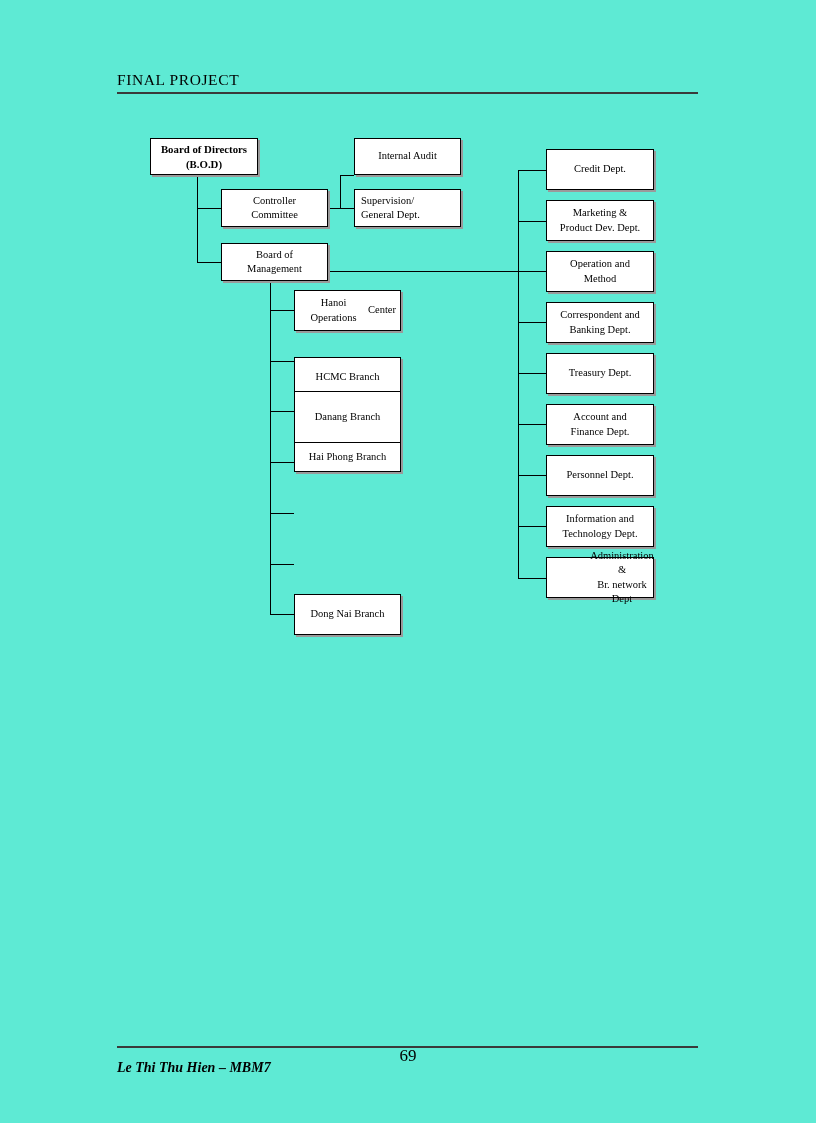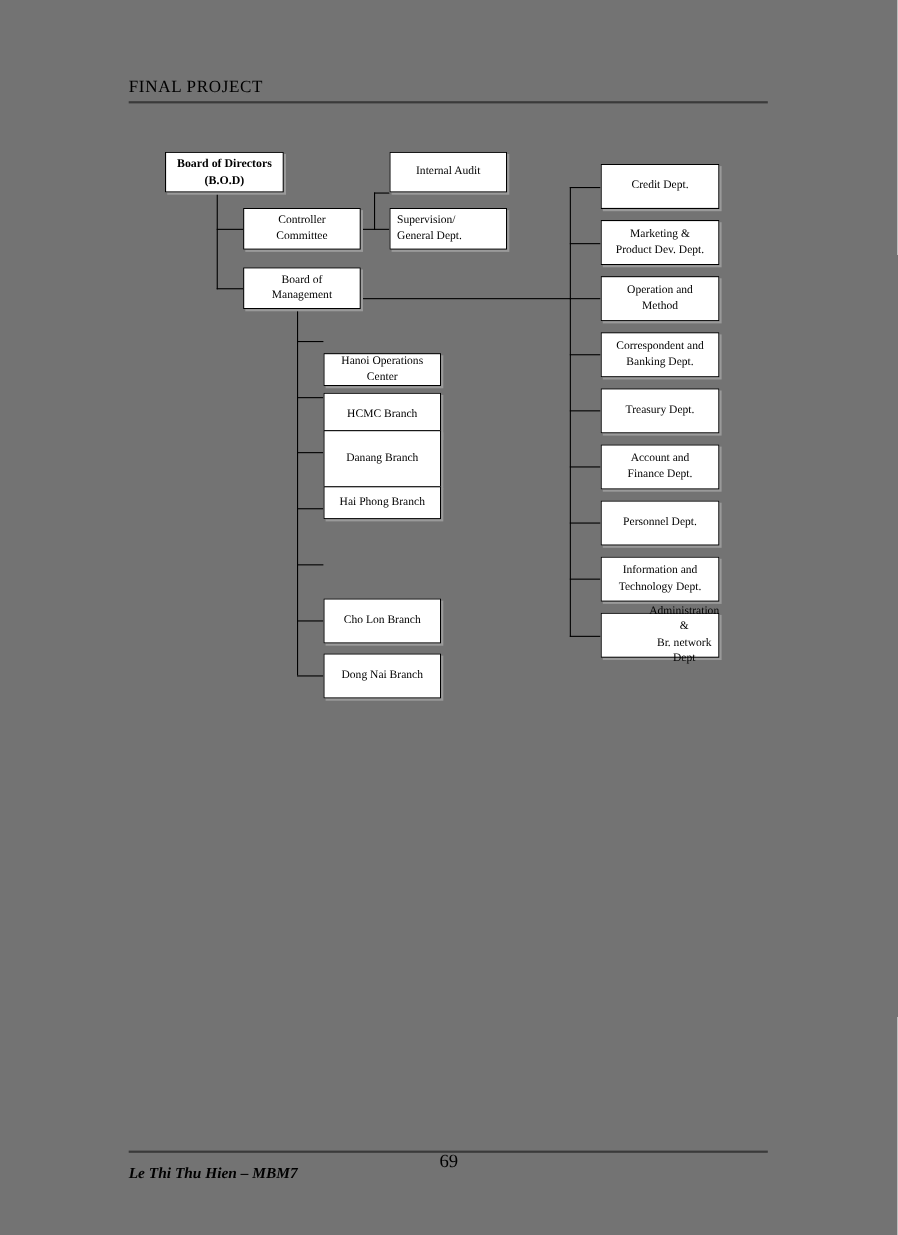--- a/index.html
+++ b/index.html
@@ -4,21 +4,21 @@
 <style>
   html, body {
     margin: 0;
     padding: 0;
     background: #ffffff;
   }
   .page {
     position: relative;
     width: 816px;
     height: 1123px;
-    background: #737373;
+    background: #5eead4;
     overflow: hidden;
     font-family: "Liberation Serif", "DejaVu Serif", serif;
     color: #000000;
   }
 
   
   .header-title {
     position: absolute;
     left: 117px;
     top: 71px;
@@ -163,35 +163,32 @@
     <div class="node" style="left:354px; top:138px; width:107px; height:37px;">
       <span>Internal Audit</span>
     </div>
 
     <div class="node left-align" style="left:354px; top:189px; width:107px; height:38px; flex-direction:column; align-items:flex-start; justify-content:center;">
       <span></span>
       <span>Supervision/</span>
       <span>General Dept.</span>
     </div>
 
-    <div class="node" style="left:294px; top:290px; width:107px; height:30px; flex-direction:column;margin-top:31px;">
+    <div class="node" style="left:294px; top:290px; width:107px; height:41px; flex-direction:row;">
       <span>Hanoi Operations</span>
       <span>Center</span>
     </div>
     <div class="node" style="left:294px; top:341px; width:107px; height:41px;margin-top:16px;">
       <span>HCMC Branch</span>
     </div>
     <div class="node" style="left:294px; top:391px; width:107px; height:52px;">
       <span>Danang Branch</span>
     </div>
     <div class="node" style="left:294px; top:442px; width:107px; height:30px;">
       <span>Hai Phong Branch</span>
-    </div>
-    <div class="node" style="left:294px; top:544px; width:107px; height:41px;">
-      <span>Cho Lon Branch</span>
     </div>
     <div class="node" style="left:294px; top:594px; width:107px; height:41px;">
       <span>Dong Nai Branch</span>
     </div>
 
     <div class="node" style="left:546px; top:149px; width:108px; height:41px;">
       <span>Credit Dept.</span>
     </div>
     <div class="node" style="left:546px; top:200px; width:108px; height:41px; flex-direction:column;">
       <span>Marketing &amp;</span>

